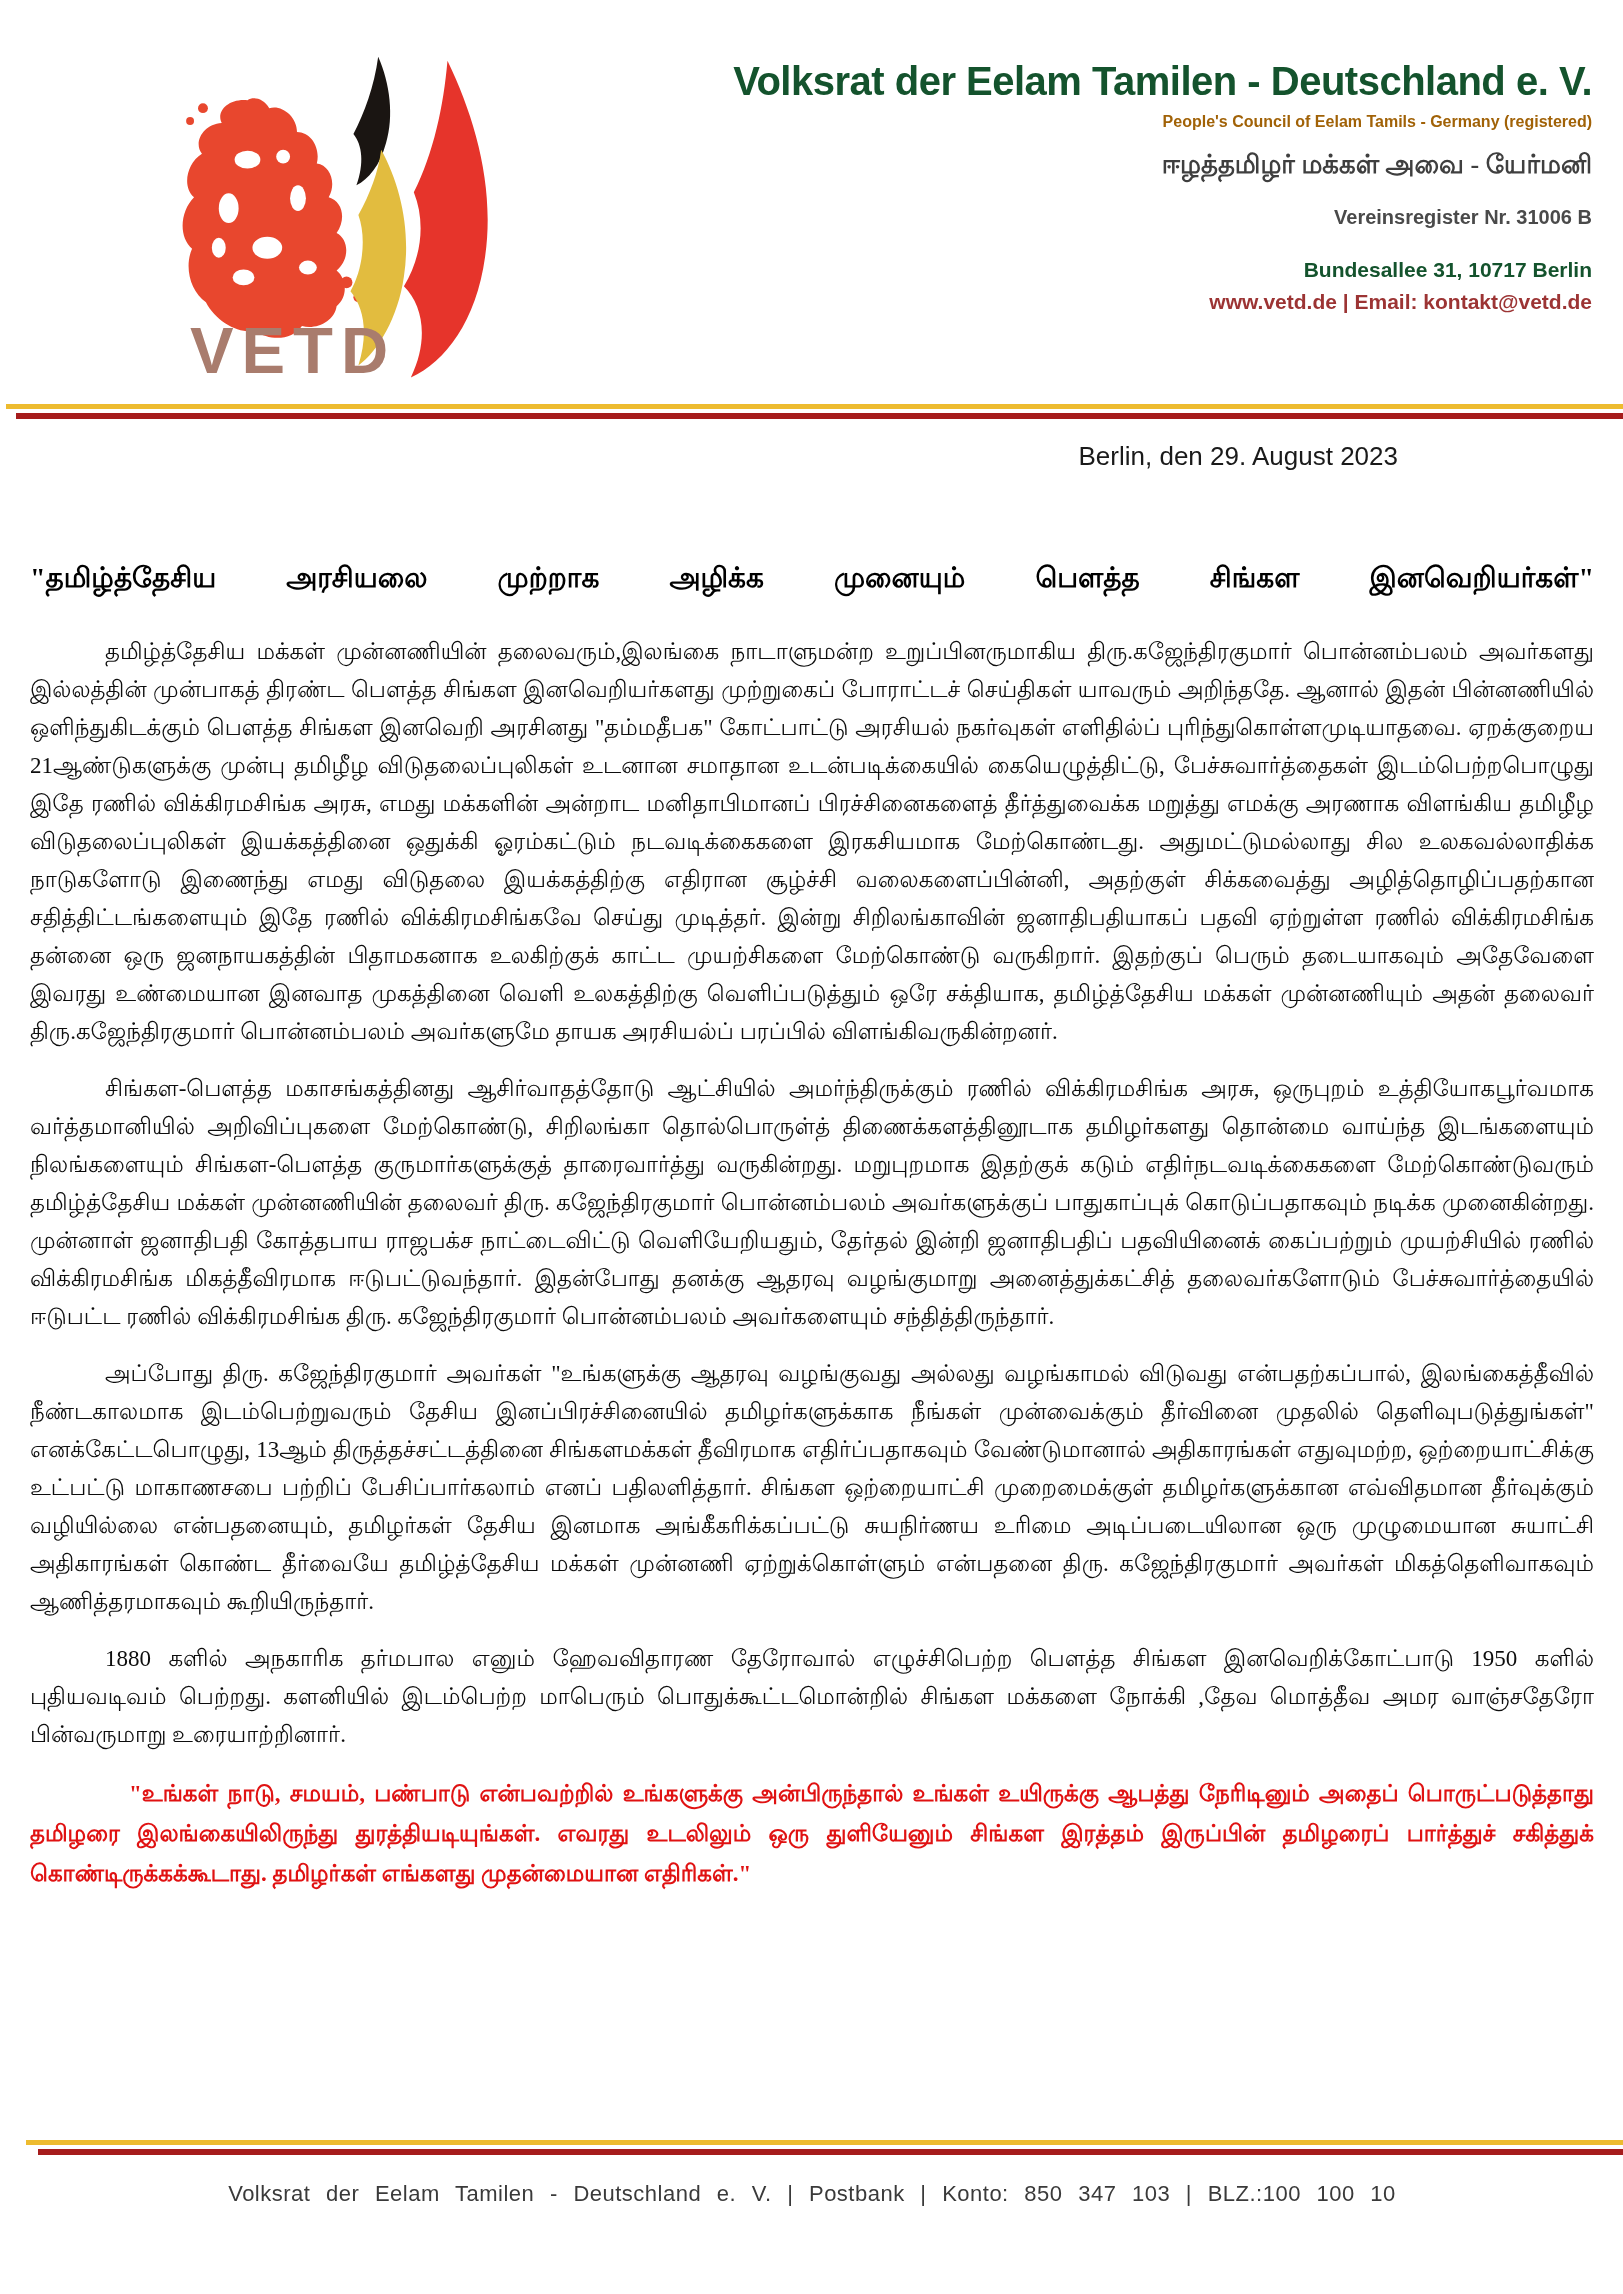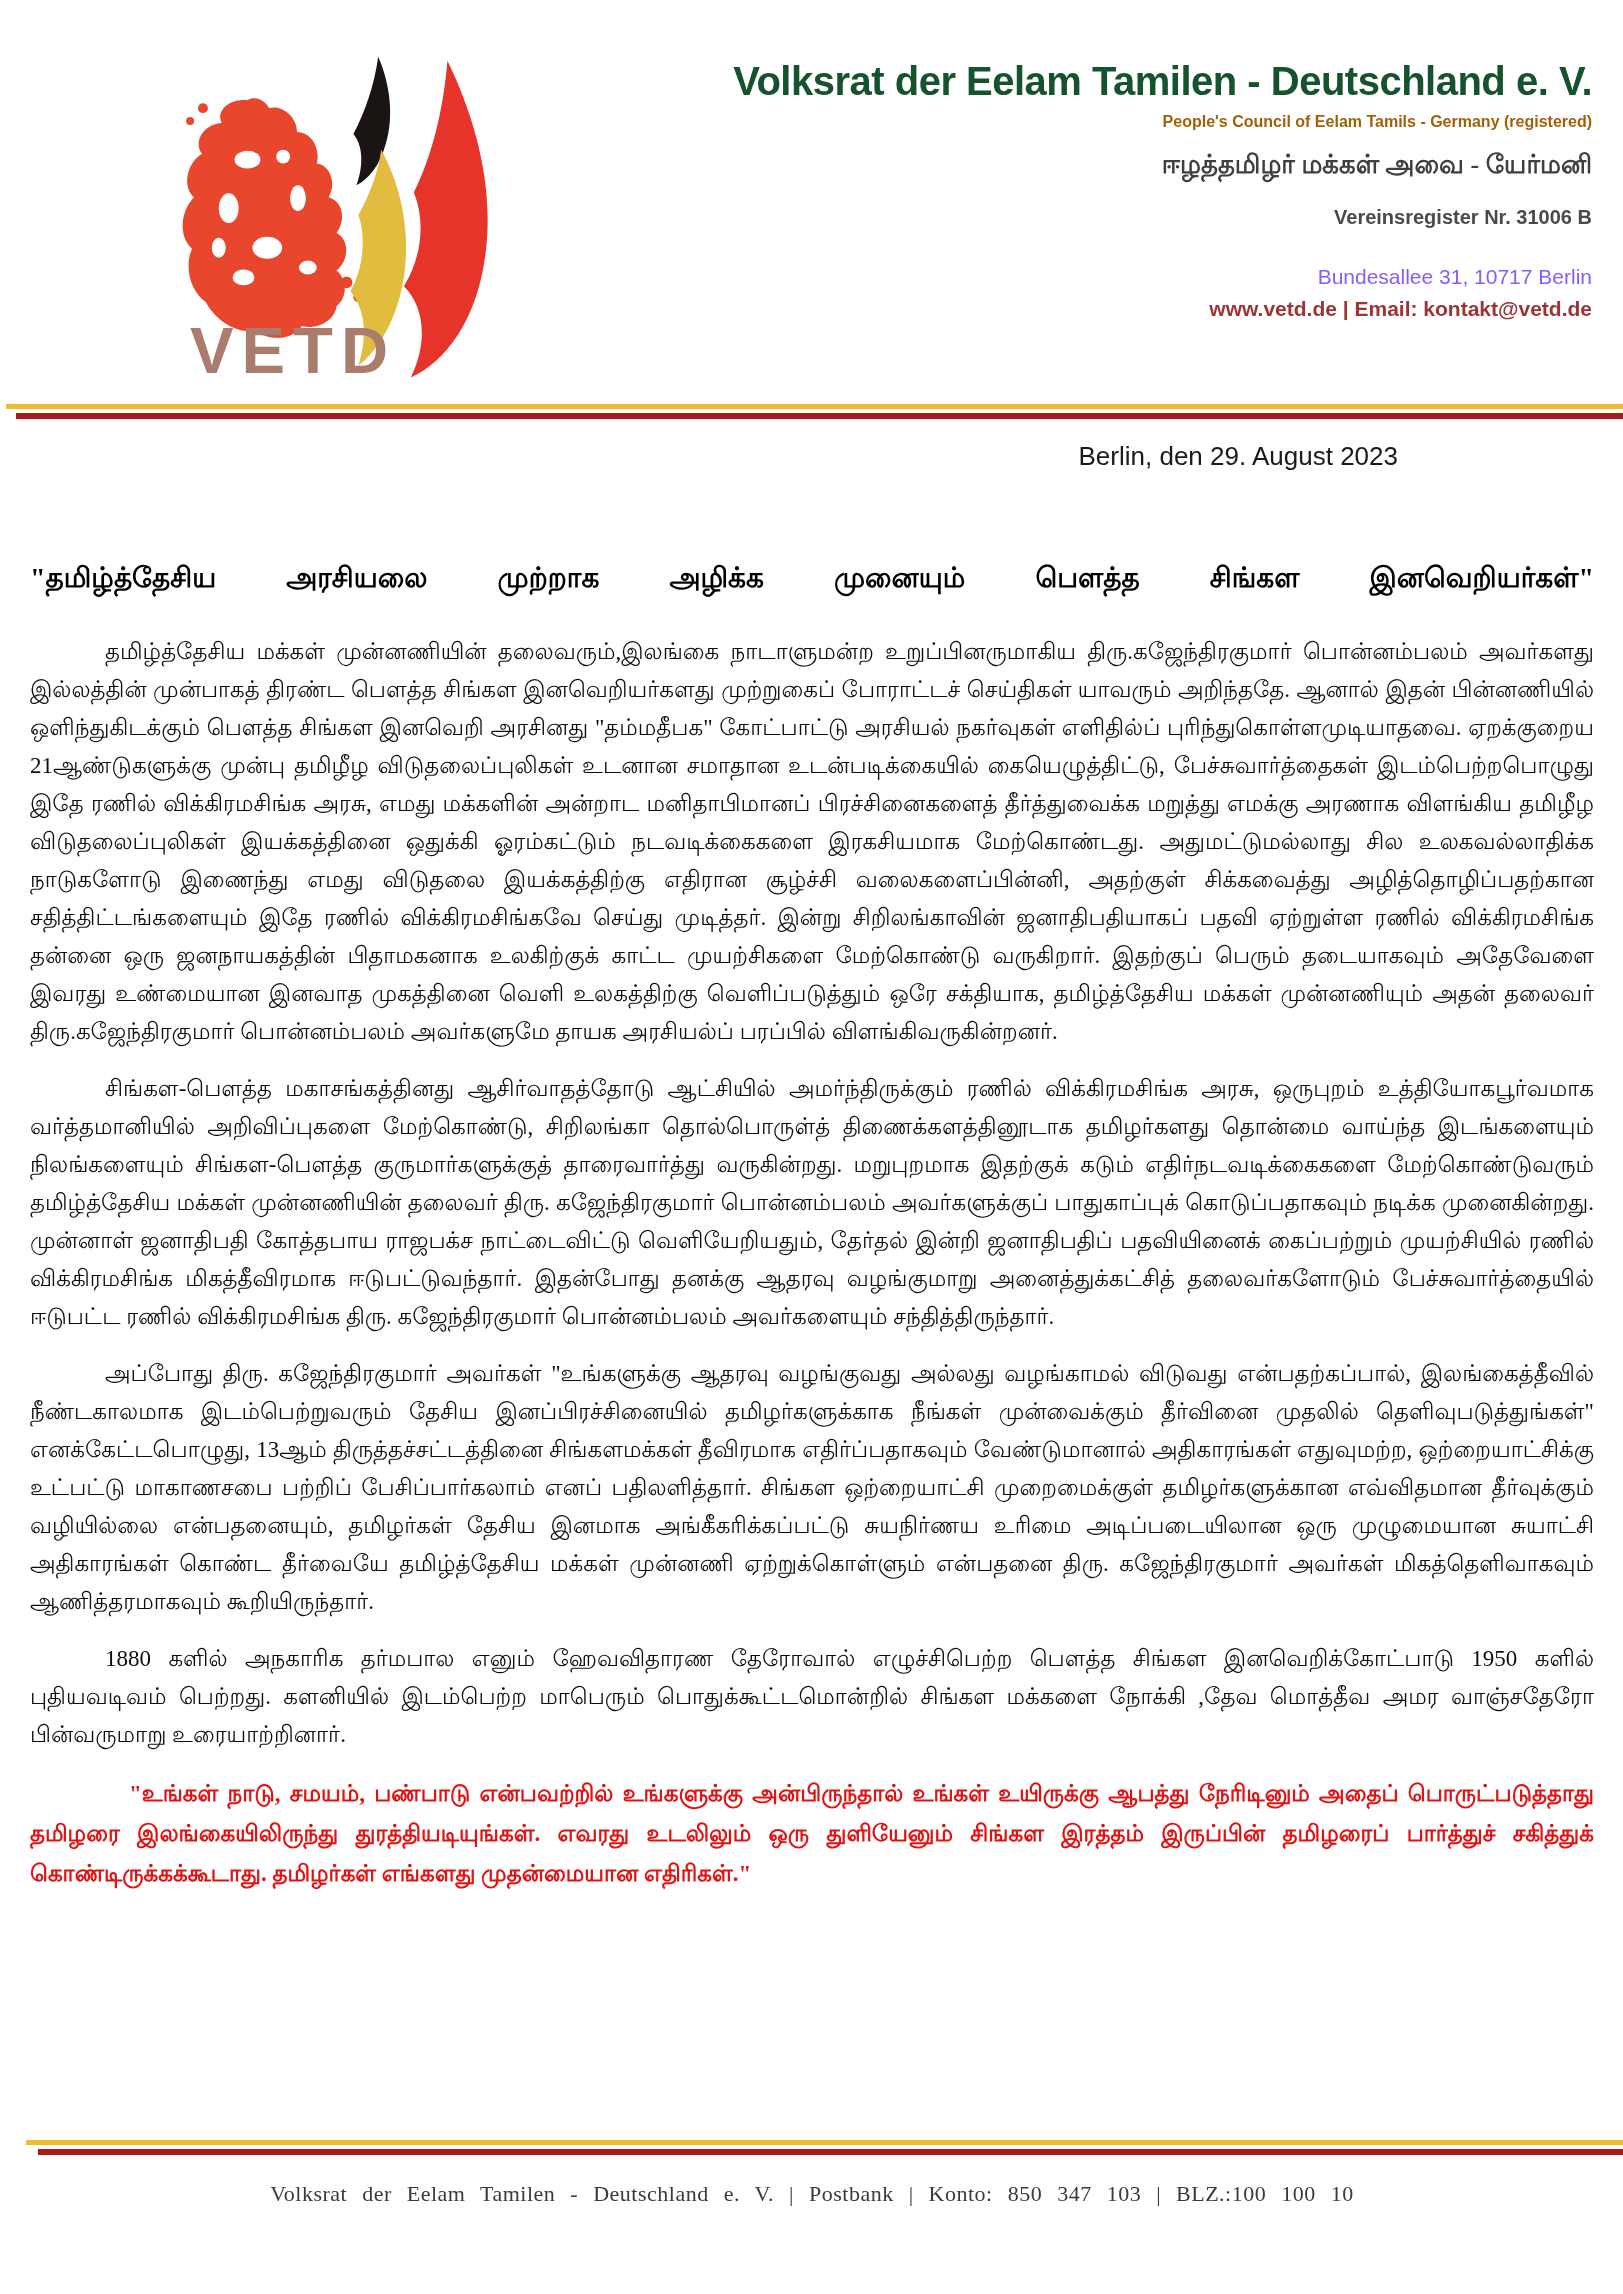--- a/index.html
+++ b/index.html
@@ -12,21 +12,21 @@
     color:#111111;
   }
   
   .letterhead{position:relative;height:404px;}
   .logo{position:absolute;left:99px;top:28px;width:396px;height:388px;}
   .head-text{position:absolute;right:32px;top:57px;text-align:right;font-family:"Liberation Sans",sans-serif;}
   .org-de{font-size:40px;font-weight:bold;color:#14532d;line-height:48px;letter-spacing:-0.5px;}
   .org-en{font-size:16px;font-weight:bold;color:#a16207;line-height:34px;margin-top:0;}
   .org-ta{font-size:26px;font-weight:bold;color:#3f3f3f;line-height:40px;margin-top:6px;font-family:"Liberation Serif",serif;}
   .reg{font-size:20px;font-weight:bold;color:#4a4a4a;line-height:28px;margin-top:18px;}
-  .addr{font-size:21px;font-weight:normal;color:#8b5cf6;line-height:30px;margin-top:31px;}
+  .addr{font-size:21px;font-weight:bold;color:#14532d;line-height:30px;margin-top:24px;}
   .mail{font-size:21px;font-weight:bold;color:#9c3434;line-height:30px;margin-top:2px;}
   
   .rule-y{height:5px;background:#edbb2f;margin-left:6px;}
   .rule-r{height:6px;background:#a61c1c;margin-left:16px;margin-top:4px;}
   
   .dateline{margin-top:22px;padding-right:226px;text-align:right;
     font-family:"Liberation Sans",sans-serif;font-size:26px;color:#1a1a1a;padding-left:23px;}
   .headline{margin:85px 30px 0 30px;font-size:28px;font-weight:bold;color:#000;
     text-align:justify;text-align-last:justify;line-height:42px;}
   .salutation{margin:50px 30px 0 32px;font-size:24px;color:#111;}
@@ -39,21 +39,21 @@
     margin:20px 30px 0 30px;
     font-size:23px;line-height:40px;font-weight:bold;
     text-align:justify;text-indent:99px;color:#e01212;
   }
   
   .footer{position:absolute;left:0;right:0;top:2140px;}
   .footer .rule-y{margin-left:26px;}
   .footer .rule-r{margin-left:38px;margin-top:4px;}
   .bank-line{
     margin-top:26px;text-align:center;
-    font-family:Liberation Serif, serif;
+    font-family:Liberation Sans, sans-serif;
     font-size:22px;color:#3a3a3a;word-spacing:9px;letter-spacing:0.5px;
   }
 </style>
 </head>
 <body>
 
 <div class="page">
 
   <div class="letterhead">
 

